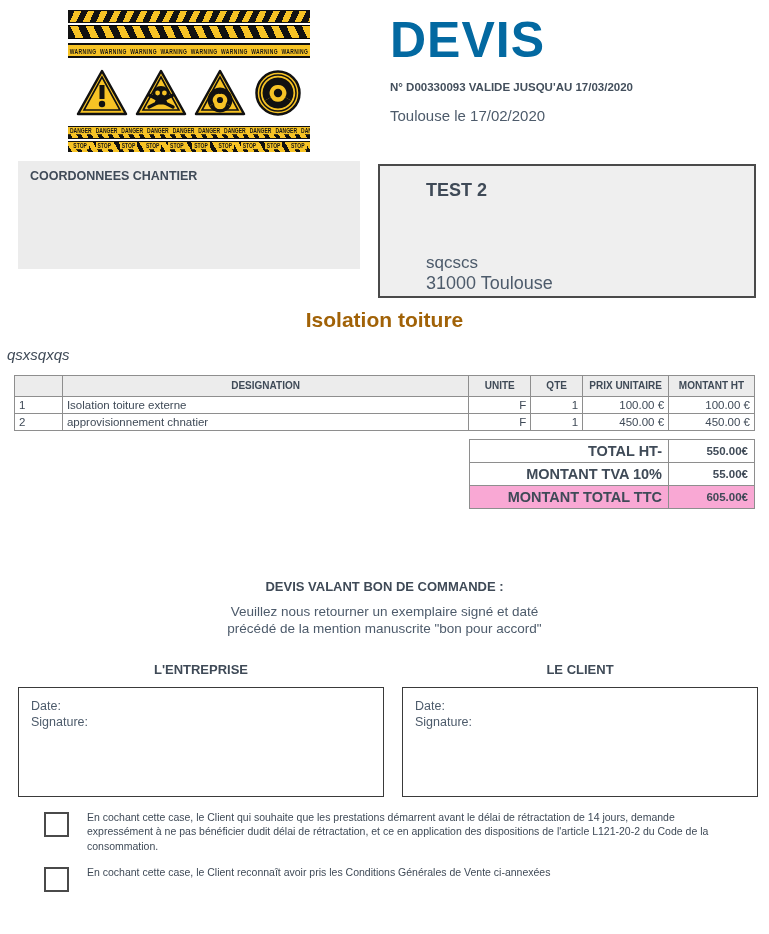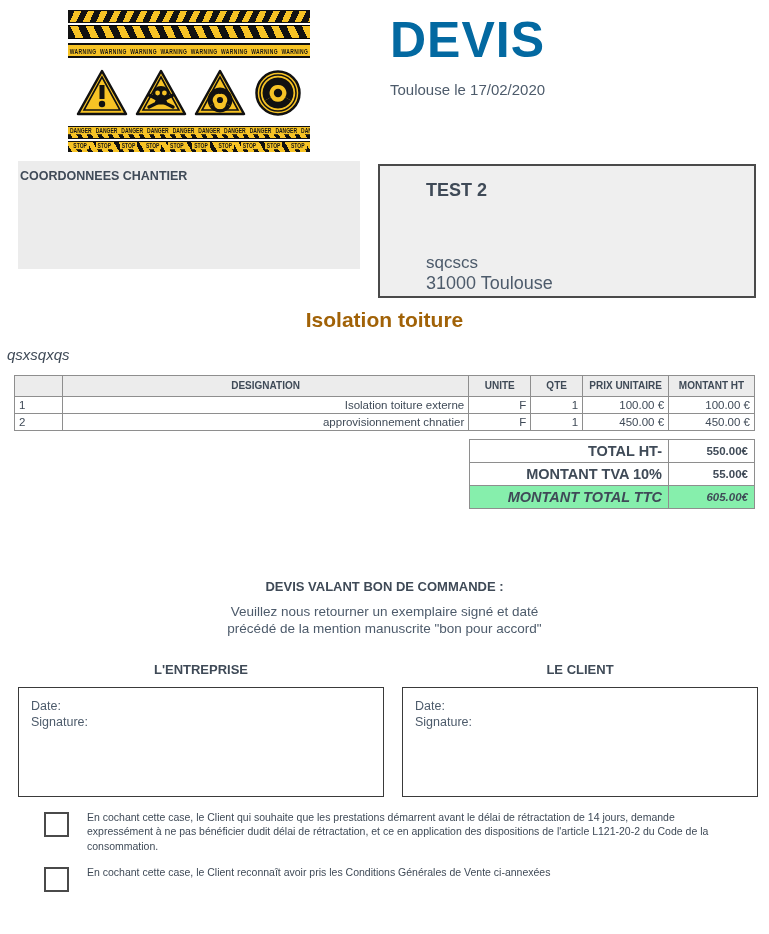--- a/index.html
+++ b/index.html
@@ -104,21 +104,21 @@
     margin-bottom: 14px;
   }
   .devis-city { font-size: 15px; color: #4d5b6b; }
 
   
   .addr-row { position: relative; height: 142px; }
   .coord-box {
     position: absolute; left: 18px; top: 3px;
     width: 342px; height: 108px;
     background: #ececec;
-    padding: 8px 2px;
+    padding: 8px 12px;
   }
   .coord-title { font-size: 12.5px; font-weight: bold; color: #3f4a57; }
 
   .client-box {
     position: absolute; left: 378px; top: 6px;
     width: 378px; height: 134px;
     background: #efefef;
     border: 2px solid #4a4a4a;
     padding: 14px 0 0 46px;
   }
@@ -150,38 +150,38 @@
     text-align: center;
     margin-top: 32px;
   }
   table.items td {
     border: 1px solid #8e8e8e;
     padding: 2px 4px;
     font-size: 11.5px;
     height: 17px;
   }
   .c-num   { width: 48px;  text-align: left; }
-  .c-desig { width: 407px; text-align: right; }
+  .c-desig { width: 407px; text-align: left; }
   .c-unite { width: 62px;  text-align: right; }
   .c-qte   { width: 52px;  text-align: right; }
   .c-pu    { width: 86px;  text-align: right; }
   .c-mht   { width: 86px;  text-align: right; }
 
   
   .totals-wrap { display: flex; justify-content: flex-end; margin: 8px 14px 0 14px; }
   table.totals {
     border-collapse: collapse; width: 286px;
     font-size: 14px; color: #3f4a57;
   }
   table.totals td {
     border: 1px solid #8e8e8e; padding: 3px 6px; height: 21px;
   }
   .t-label { text-align: right; font-weight: bold; font-size: 14.5px; }
   .t-value { text-align: right; font-weight: bold; font-size: 11.5px; width: 86px; }
-  tr.ttc td { background: #86efac; font-style: italic; }
+  tr.ttc td { background: #f9a8d4; }
 
   
   .order-note { text-align: center; margin-top: 70px; }
   .order-title { font-size: 13px; font-weight: bold; color: #3f4a57; }
   .order-line { font-size: 13.5px; color: #4d5b6b; margin-top: 9px; line-height: 1.3; }
 
   
   .sig-row { position: relative; margin-top: 24px; height: 140px; }
   .sig-col { position: absolute; top: 0; }
   .sig-col.left  { left: 18px;  width: 366px; }
@@ -297,20 +297,21 @@
       <span>STOP</span>
       <span>STOP</span>
       <span>STOP</span>
       <span>STOP</span>
       <span>STOP</span>
     </div>
   </div>
 
   <div class="header-right">
     <div class="devis-title">DEVIS</div>
+    <div class="devis-ref">N° D00330093 VALIDE JUSQU'AU 17/03/2020</div>
     <div class="devis-city">Toulouse le 17/02/2020</div>
   </div>
 </div>
 
 <div class="addr-row">
   <div class="coord-box">
     <div class="coord-title">COORDONNEES CHANTIER</div>
   </div>
 
   <div class="client-box">

